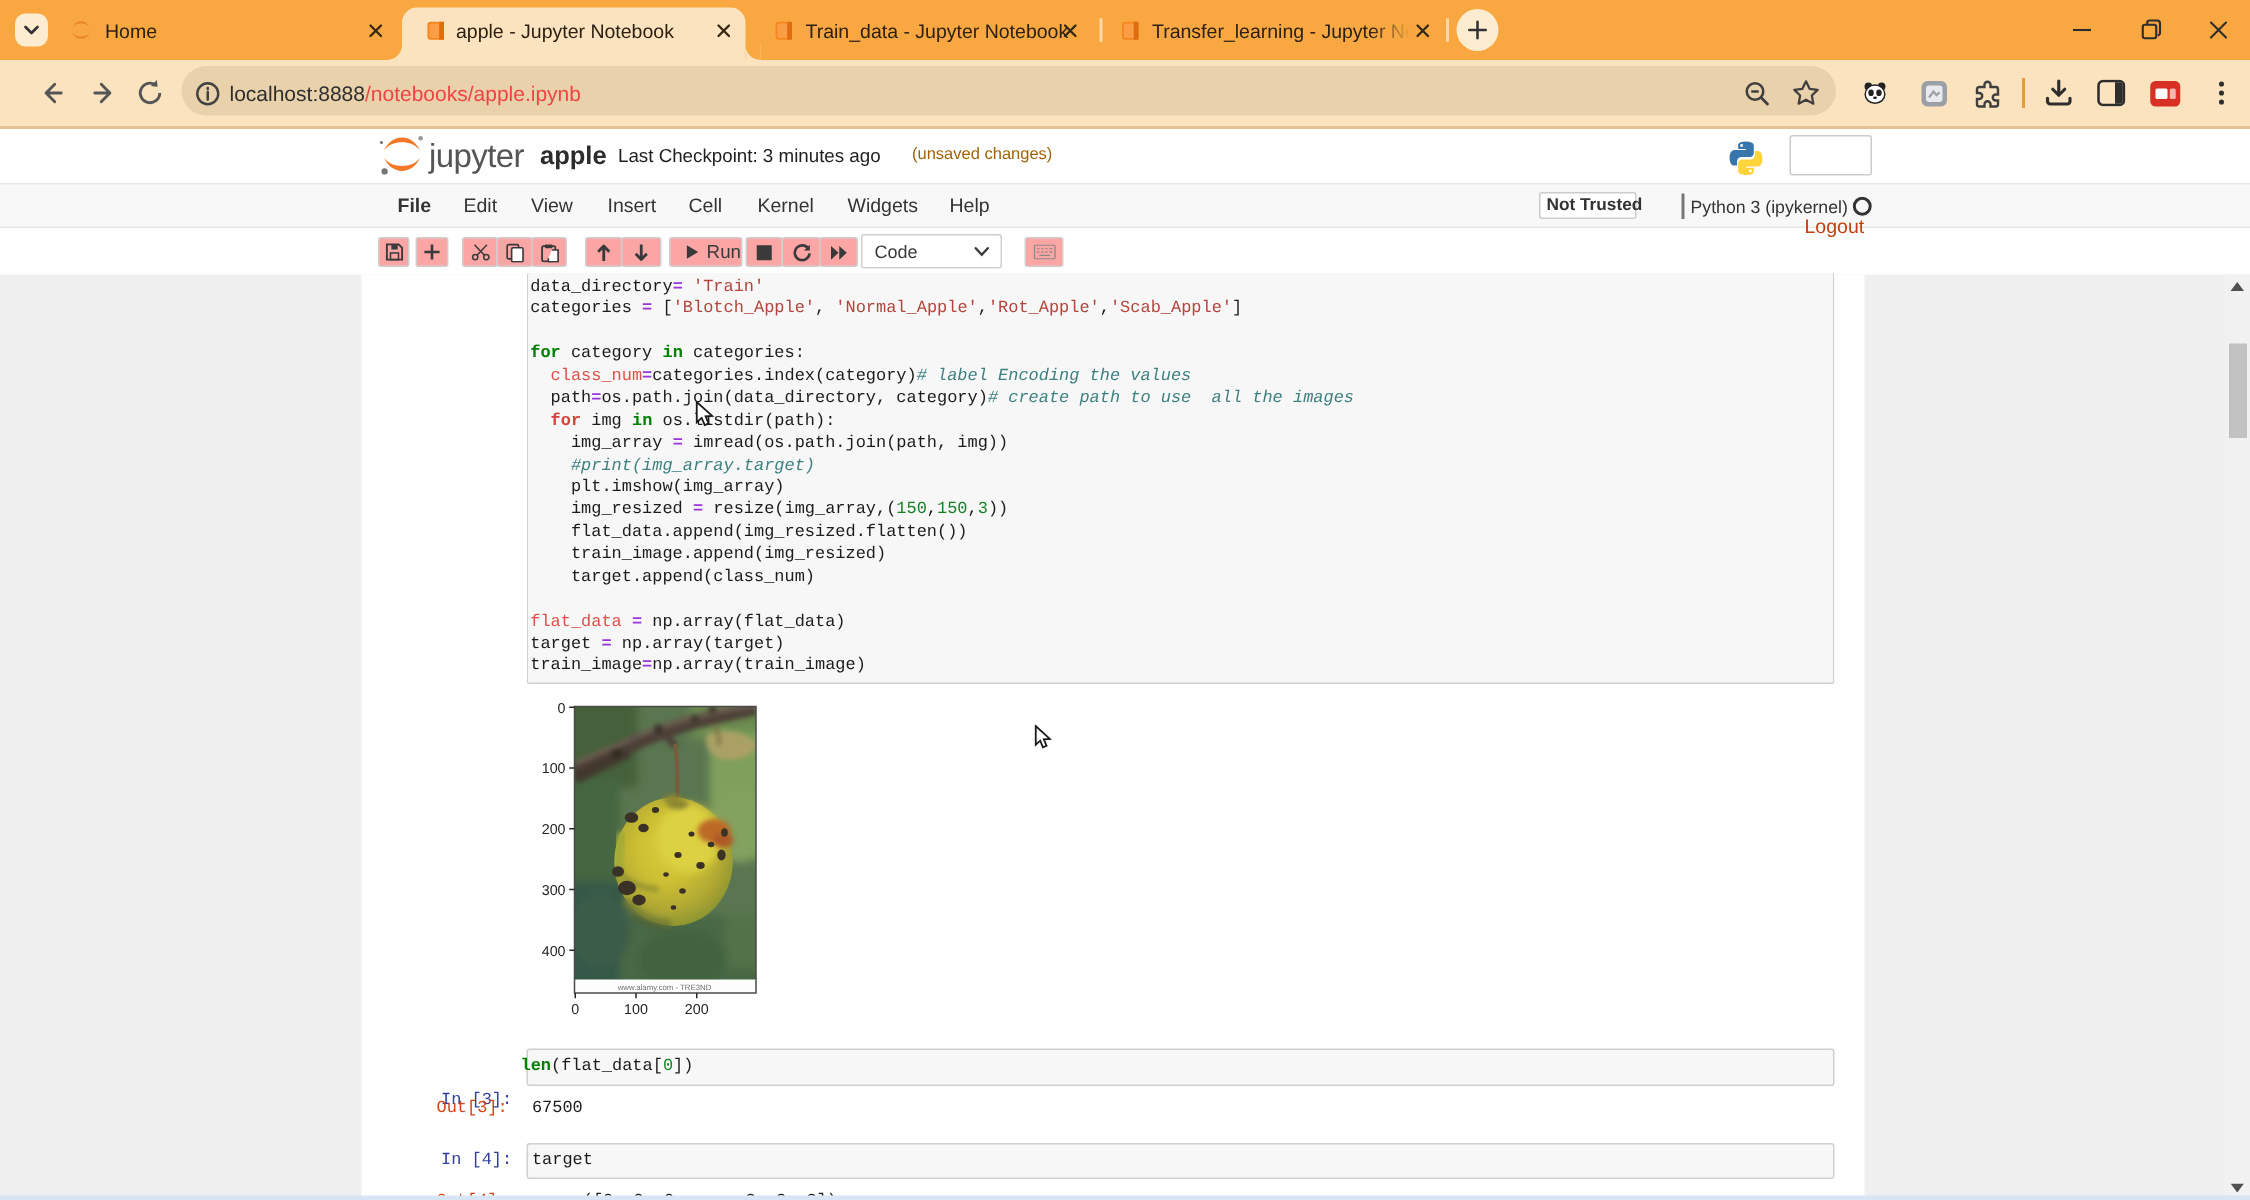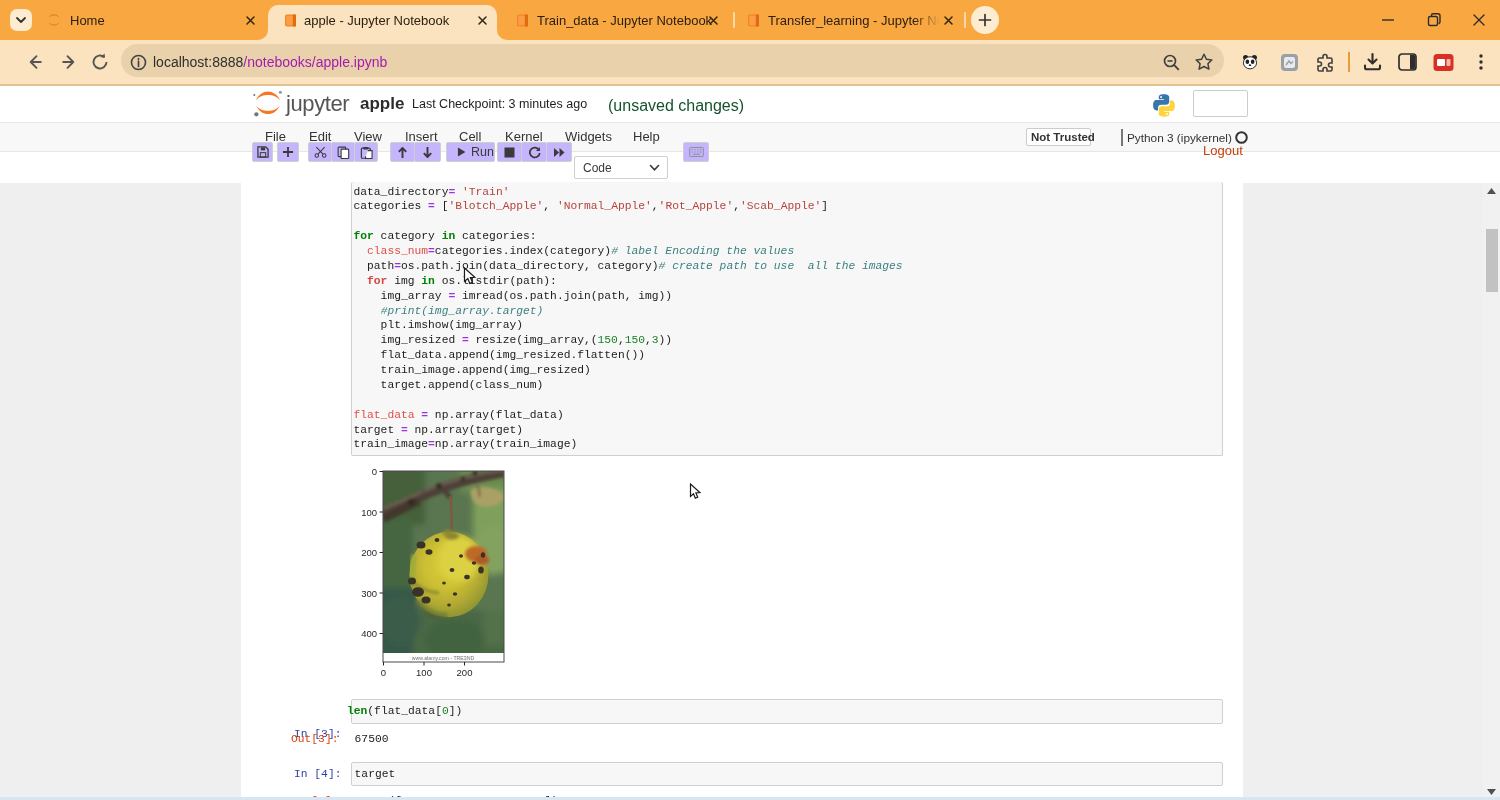--- a/index.html
+++ b/index.html
@@ -12,21 +12,21 @@
 .tabx{top:12.5px;width:15px;height:15px;}
 .tabdiv{top:12px;width:2px;height:16px;background:rgba(255,255,255,.55);border-radius:1px;}
 #activetab{left:268px;top:5px;width:229px;height:35px;background:#fae3be;border-radius:10px 10px 0 0;}
 #urlpill{left:121px;top:44px;width:1103px;height:33px;border-radius:17px;background:#e9d2ab;}
 .urltext{top:54px;font-size:14px;color:#2e2e2e;}
 
 #jheader{left:0;top:86px;width:1500px;height:36px;background:#fff;}
 #menubar{left:0;top:122px;width:1500px;height:30px;background:#f8f8f8;border-top:1px solid #e7e7e7;border-bottom:1px solid #e7e7e7;box-sizing:border-box;}
 .menuitem{top:129px;font-size:13px;color:#333;}
 #toolbar{left:0;top:152px;width:1500px;height:31px;background:#fff;}
-.tbtn{top:142px;height:20px;width:21px;background:#c4b5fd;border:1px solid #cfcfcf;border-radius:2px;box-sizing:border-box;display:flex;align-items:center;justify-content:center;}
+.tbtn{top:158px;height:20px;width:21px;background:#fca5a5;border:1px solid #cfcfcf;border-radius:2px;box-sizing:border-box;display:flex;align-items:center;justify-content:center;}
 
 #site{left:0;top:183px;width:1500px;height:617px;background:#efefef;}
 #container{left:241px;top:183px;width:1002px;height:617px;background:#fff;}
 .mono{font-family:"Liberation Mono",monospace;font-size:11.3px;white-space:pre;}
 .inprompt{color:#303f9f;}
 .outprompt{color:#d84315;}
 .inputbox{background:#f7f7f7;border:1px solid #cfcfcf;border-radius:2px;box-sizing:border-box;}
 #bigcode{left:353.5px;top:184.5px;line-height:14.87px;color:#1c1c1c;}
 .kw{color:#008000;font-weight:bold;}
 .kwr{color:#d6443c;font-weight:bold;}
@@ -123,21 +123,21 @@
   </svg>
 <svg class="abs" style="left:90px;top:52px;" width="20" height="20" viewBox="0 0 20 20">
     <path d="M16.5 10 a6.5 6.5 0 1 1 -2.2-4.9" fill="none" stroke="#555" stroke-width="1.9"></path>
     <path d="M14.6 1.4 L15 5.8 L10.6 5.3 Z" fill="#555"></path>
   </svg>
 <div class="abs" id="urlpill"></div>
 <svg class="abs" style="left:130px;top:54px;" width="17" height="17" viewBox="0 0 17 17">
     <circle cx="8.5" cy="8.5" r="7" fill="none" stroke="#424242" stroke-width="1.6"></circle>
     <path d="M8.5 4.6 V5.4 M8.5 7.4 V12.4" stroke="#424242" stroke-width="1.7" stroke-linecap="round"></path>
   </svg>
-<div class="abs urltext" style="left:153px;">localhost:8888<span style="color:#a21caf;">/notebooks/apple.ipynb</span></div>
+<div class="abs urltext" style="left:153px;">localhost:8888<span style="color:#ef4444;">/notebooks/apple.ipynb</span></div>
 <svg class="abs" style="left:1162px;top:53px;" width="19" height="19" viewBox="0 0 19 19">
     <circle cx="8" cy="8" r="5.5" fill="none" stroke="#3f3f3f" stroke-width="1.7"></circle>
     <path d="M5.5 8 H10.5" stroke="#3f3f3f" stroke-width="1.6"></path>
     <path d="M12.2 12.2 L16.3 16.3" stroke="#3f3f3f" stroke-width="1.9" stroke-linecap="round"></path>
   </svg>
 <svg class="abs" style="left:1194px;top:52px;" width="20" height="20" viewBox="0 0 20 20">
     <path d="M10 2.2 L12.4 7.2 L17.8 7.9 L13.9 11.7 L14.9 17.1 L10 14.5 L5.1 17.1 L6.1 11.7 L2.2 7.9 L7.6 7.2 Z" fill="none" stroke="#3f3f3f" stroke-width="1.5" stroke-linejoin="round"></path>
   </svg>
 
 <svg class="abs" style="left:1242px;top:54px;" width="16" height="16" viewBox="0 0 20 20">
@@ -179,29 +179,29 @@
 <svg class="abs" style="left:251px;top:89px;" width="33" height="28" viewBox="0 0 33 28">
 <path d="M5 11.2 C7.8 5.4 12.3 2.6 17 2.6 C21.7 2.6 26.2 5.4 29 11.2 C25.6 7.2 21.5 5.9 17 5.9 C12.5 5.9 8.4 7.2 5 11.2 Z" fill="#f37726"></path>
 <path d="M5 16.4 C7.8 22.2 12.3 25 17 25 C21.7 25 26.2 22.2 29 16.4 C25.6 20.4 21.5 21.7 17 21.7 C12.5 21.7 8.4 20.4 5 16.4 Z" fill="#f37726"></path>
 <circle cx="5.4" cy="25.3" r="2.1" fill="#767677"></circle>
     <circle cx="29.4" cy="3.2" r="1.5" fill="#989798"></circle>
     <circle cx="3.3" cy="6" r="1" fill="#6f7070"></circle>
 </svg>
 <div class="abs" style="left:286px;top:91px;font-size:22px;color:#555;letter-spacing:-.4px;">jupyter</div>
 <div class="abs" style="left:360px;top:94px;font-size:17px;font-weight:bold;color:#2c2c2c;">apple</div>
 <div class="abs" style="left:412px;top:97px;font-size:12.5px;color:#1e1e1e;">Last Checkpoint: 3 minutes ago</div>
-<div class="abs" style="left:608px;top:97px;font-size:16px;color:#14532d;">(unsaved changes)</div>
+<div class="abs" style="left:608px;top:97px;font-size:11px;color:#a16207;">(unsaved changes)</div>
 <svg class="abs" style="left:1151px;top:93px;" width="26" height="25" viewBox="0 0 24 24">
 <path d="M11.9 1.3c-5.2 0-4.9 2.3-4.9 2.3v2.4h5v.7H4.9S1.5 6.3 1.5 11.6c0 5.3 3 5.1 3 5.1h1.8v-2.5s-.1-3 2.9-3h5s2.8.1 2.8-2.7V4s.4-2.7-5.1-2.7zM9.2 2.9a.95.95 0 1 1 0 1.9.95.95 0 0 1 0-1.9z" fill="#3776ab"></path>
 <path d="M12.1 22.7c5.2 0 4.9-2.3 4.9-2.3V18h-5v-.7h7.1s3.4.4 3.4-4.9c0-5.3-3-5.1-3-5.1h-1.8v2.5s.1 3-2.9 3h-5s-2.8-.1-2.8 2.7v4.5s-.4 2.7 5.1 2.7zm2.7-1.6a.95.95 0 1 1 0-1.9.95.95 0 0 1 0 1.9z" fill="#ffd43b"></path>
 </svg>
 <div class="abs" style="left:1193px;top:90px;width:55px;height:27px;border:1px solid #ccc;border-radius:2px;box-sizing:border-box;background:#fff;"></div>
 <div class="abs" style="left:1203px;top:96px;font-size:13px;color:#c2410c;margin-top:47px;">Logout</div>
 
-<div class="abs menuitem" style="left:265px;">File</div>
+<div class="abs menuitem" style="left:265px;font-weight:bold;">File</div>
 <div class="abs menuitem" style="left:309px;">Edit</div>
 <div class="abs menuitem" style="left:354px;">View</div>
 <div class="abs menuitem" style="left:405px;">Insert</div>
 <div class="abs menuitem" style="left:459px;">Cell</div>
 <div class="abs menuitem" style="left:505px;">Kernel</div>
 <div class="abs menuitem" style="left:565px;">Widgets</div>
 <div class="abs menuitem" style="left:633px;">Help</div>
 <div class="abs" style="left:1026px;top:128px;width:65px;height:18px;border:1px solid #ccc;border-radius:2px;box-sizing:border-box;background:#fff;"></div>
 <div class="abs" style="left:1031px;top:131px;font-size:11.5px;color:#333;font-weight:bold;">Not Trusted</div>
 <div class="abs" style="left:1121px;top:129px;width:2px;height:17px;background:#777;"></div>

